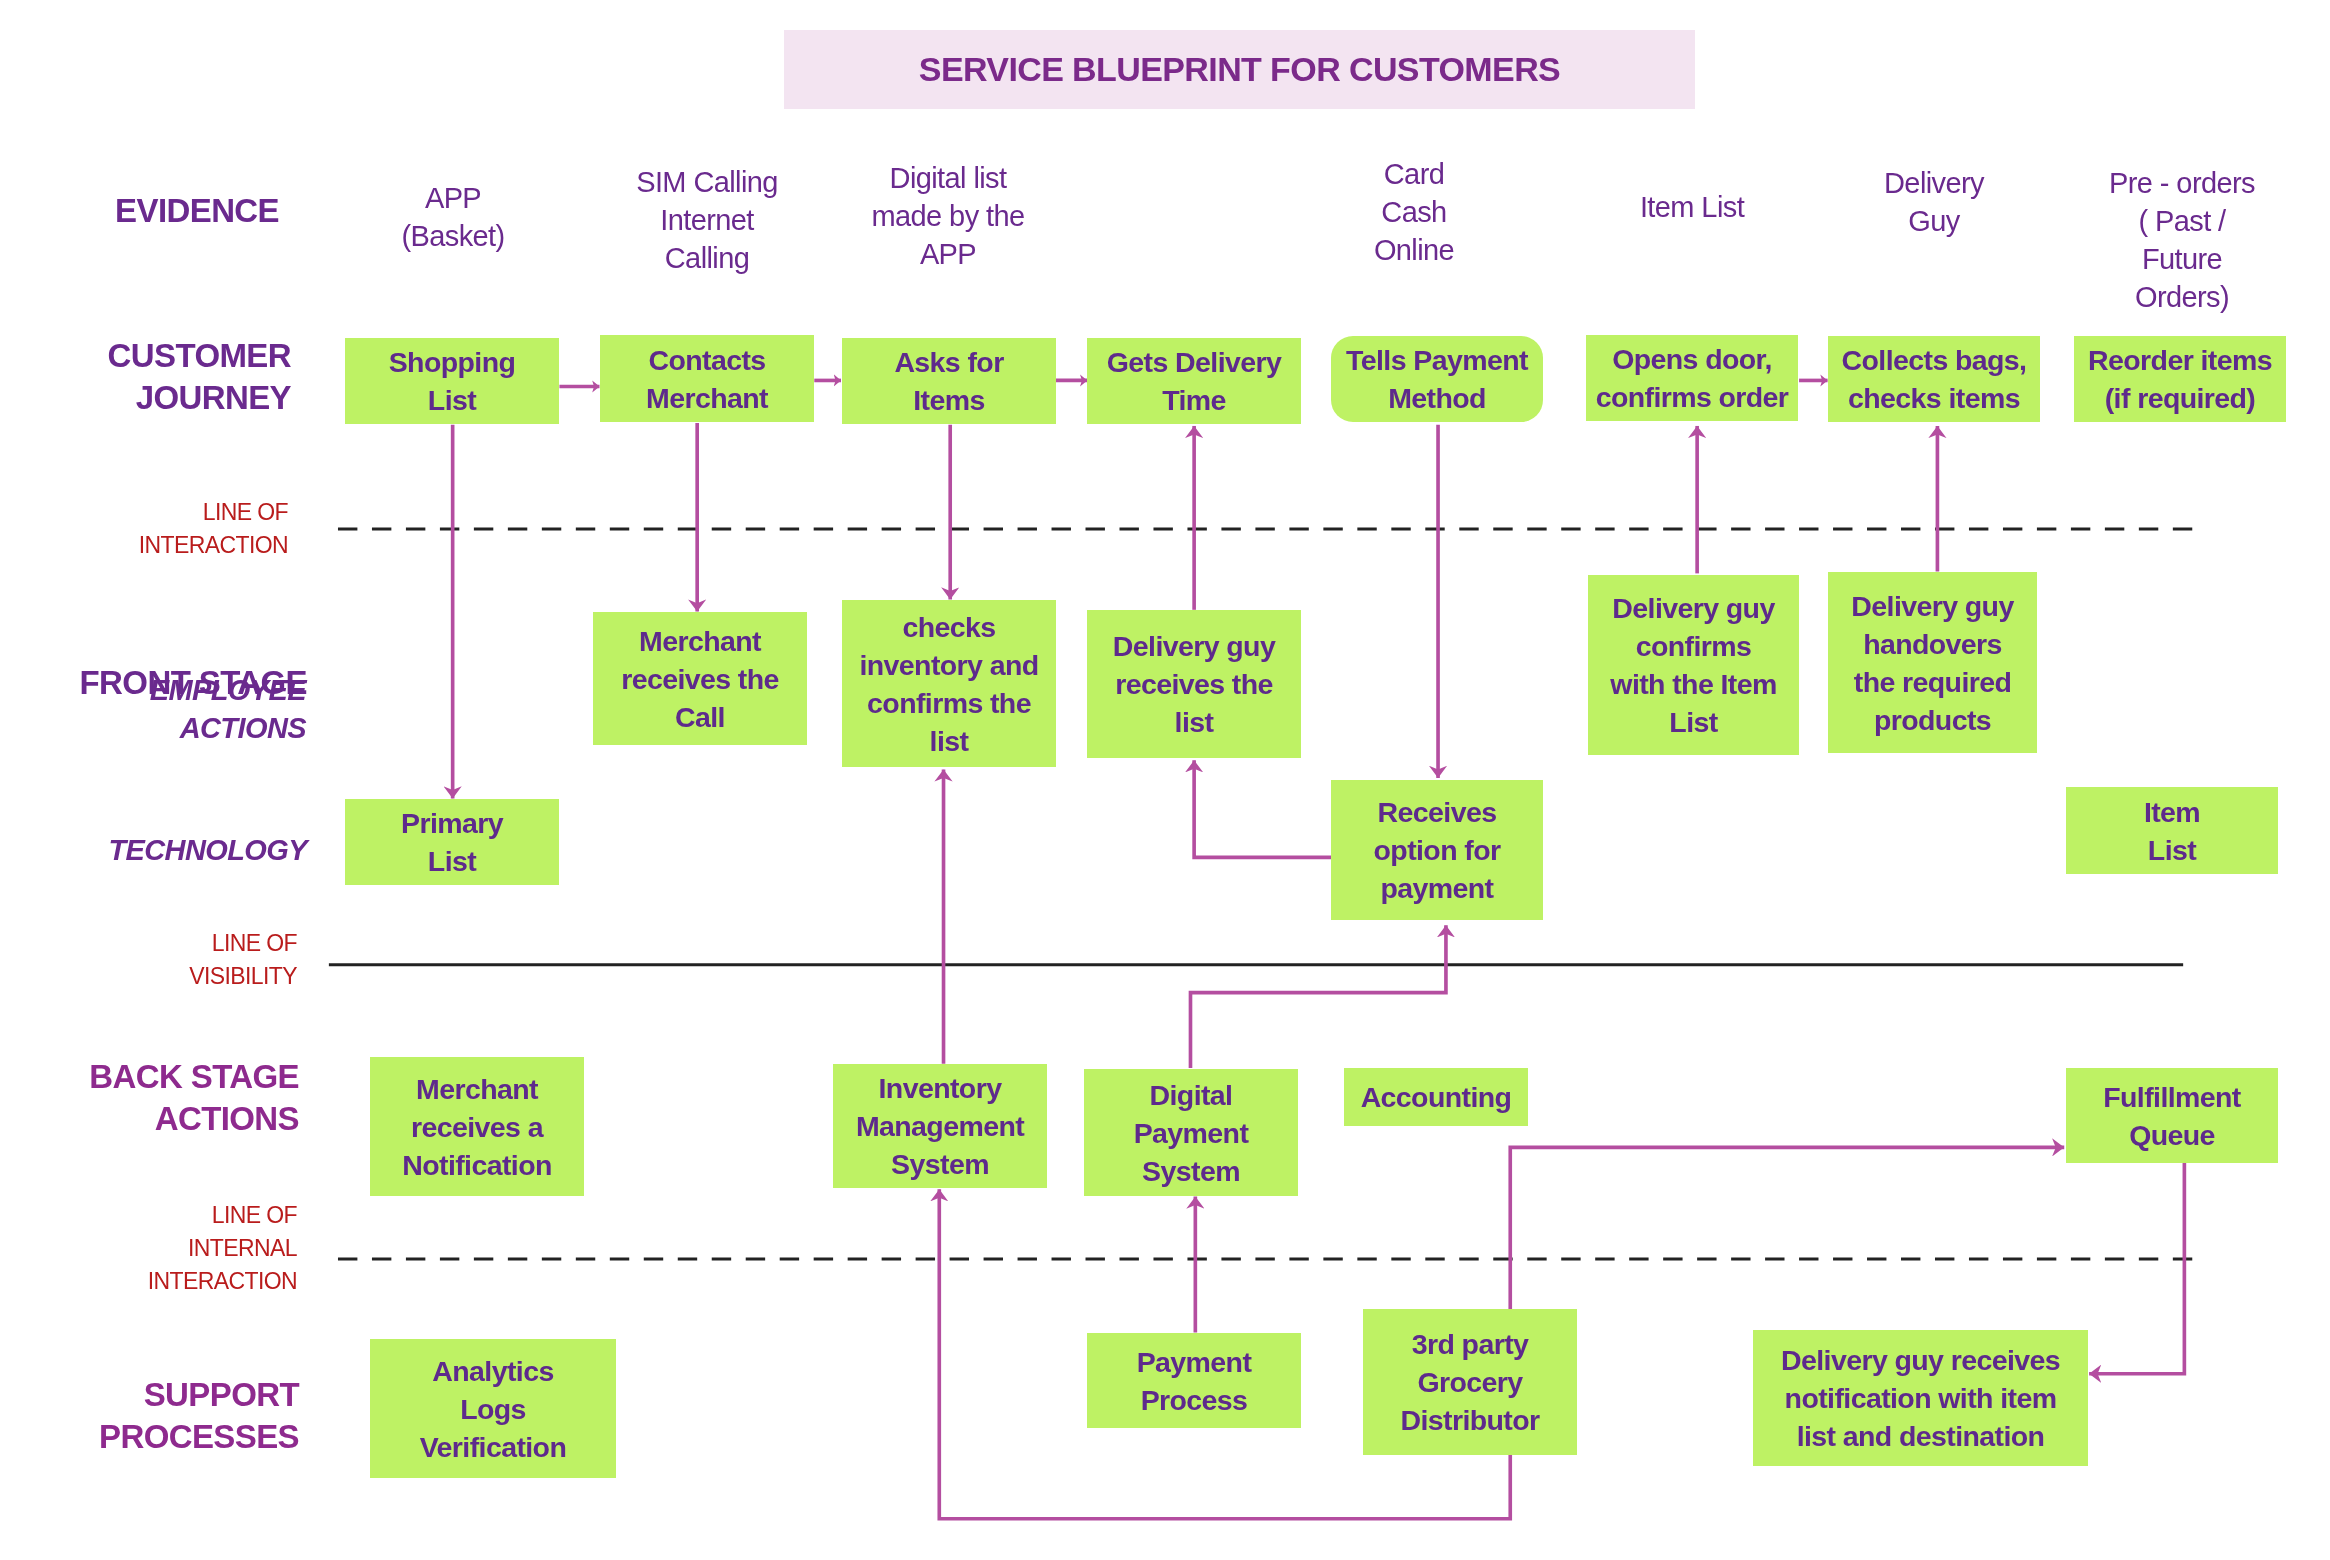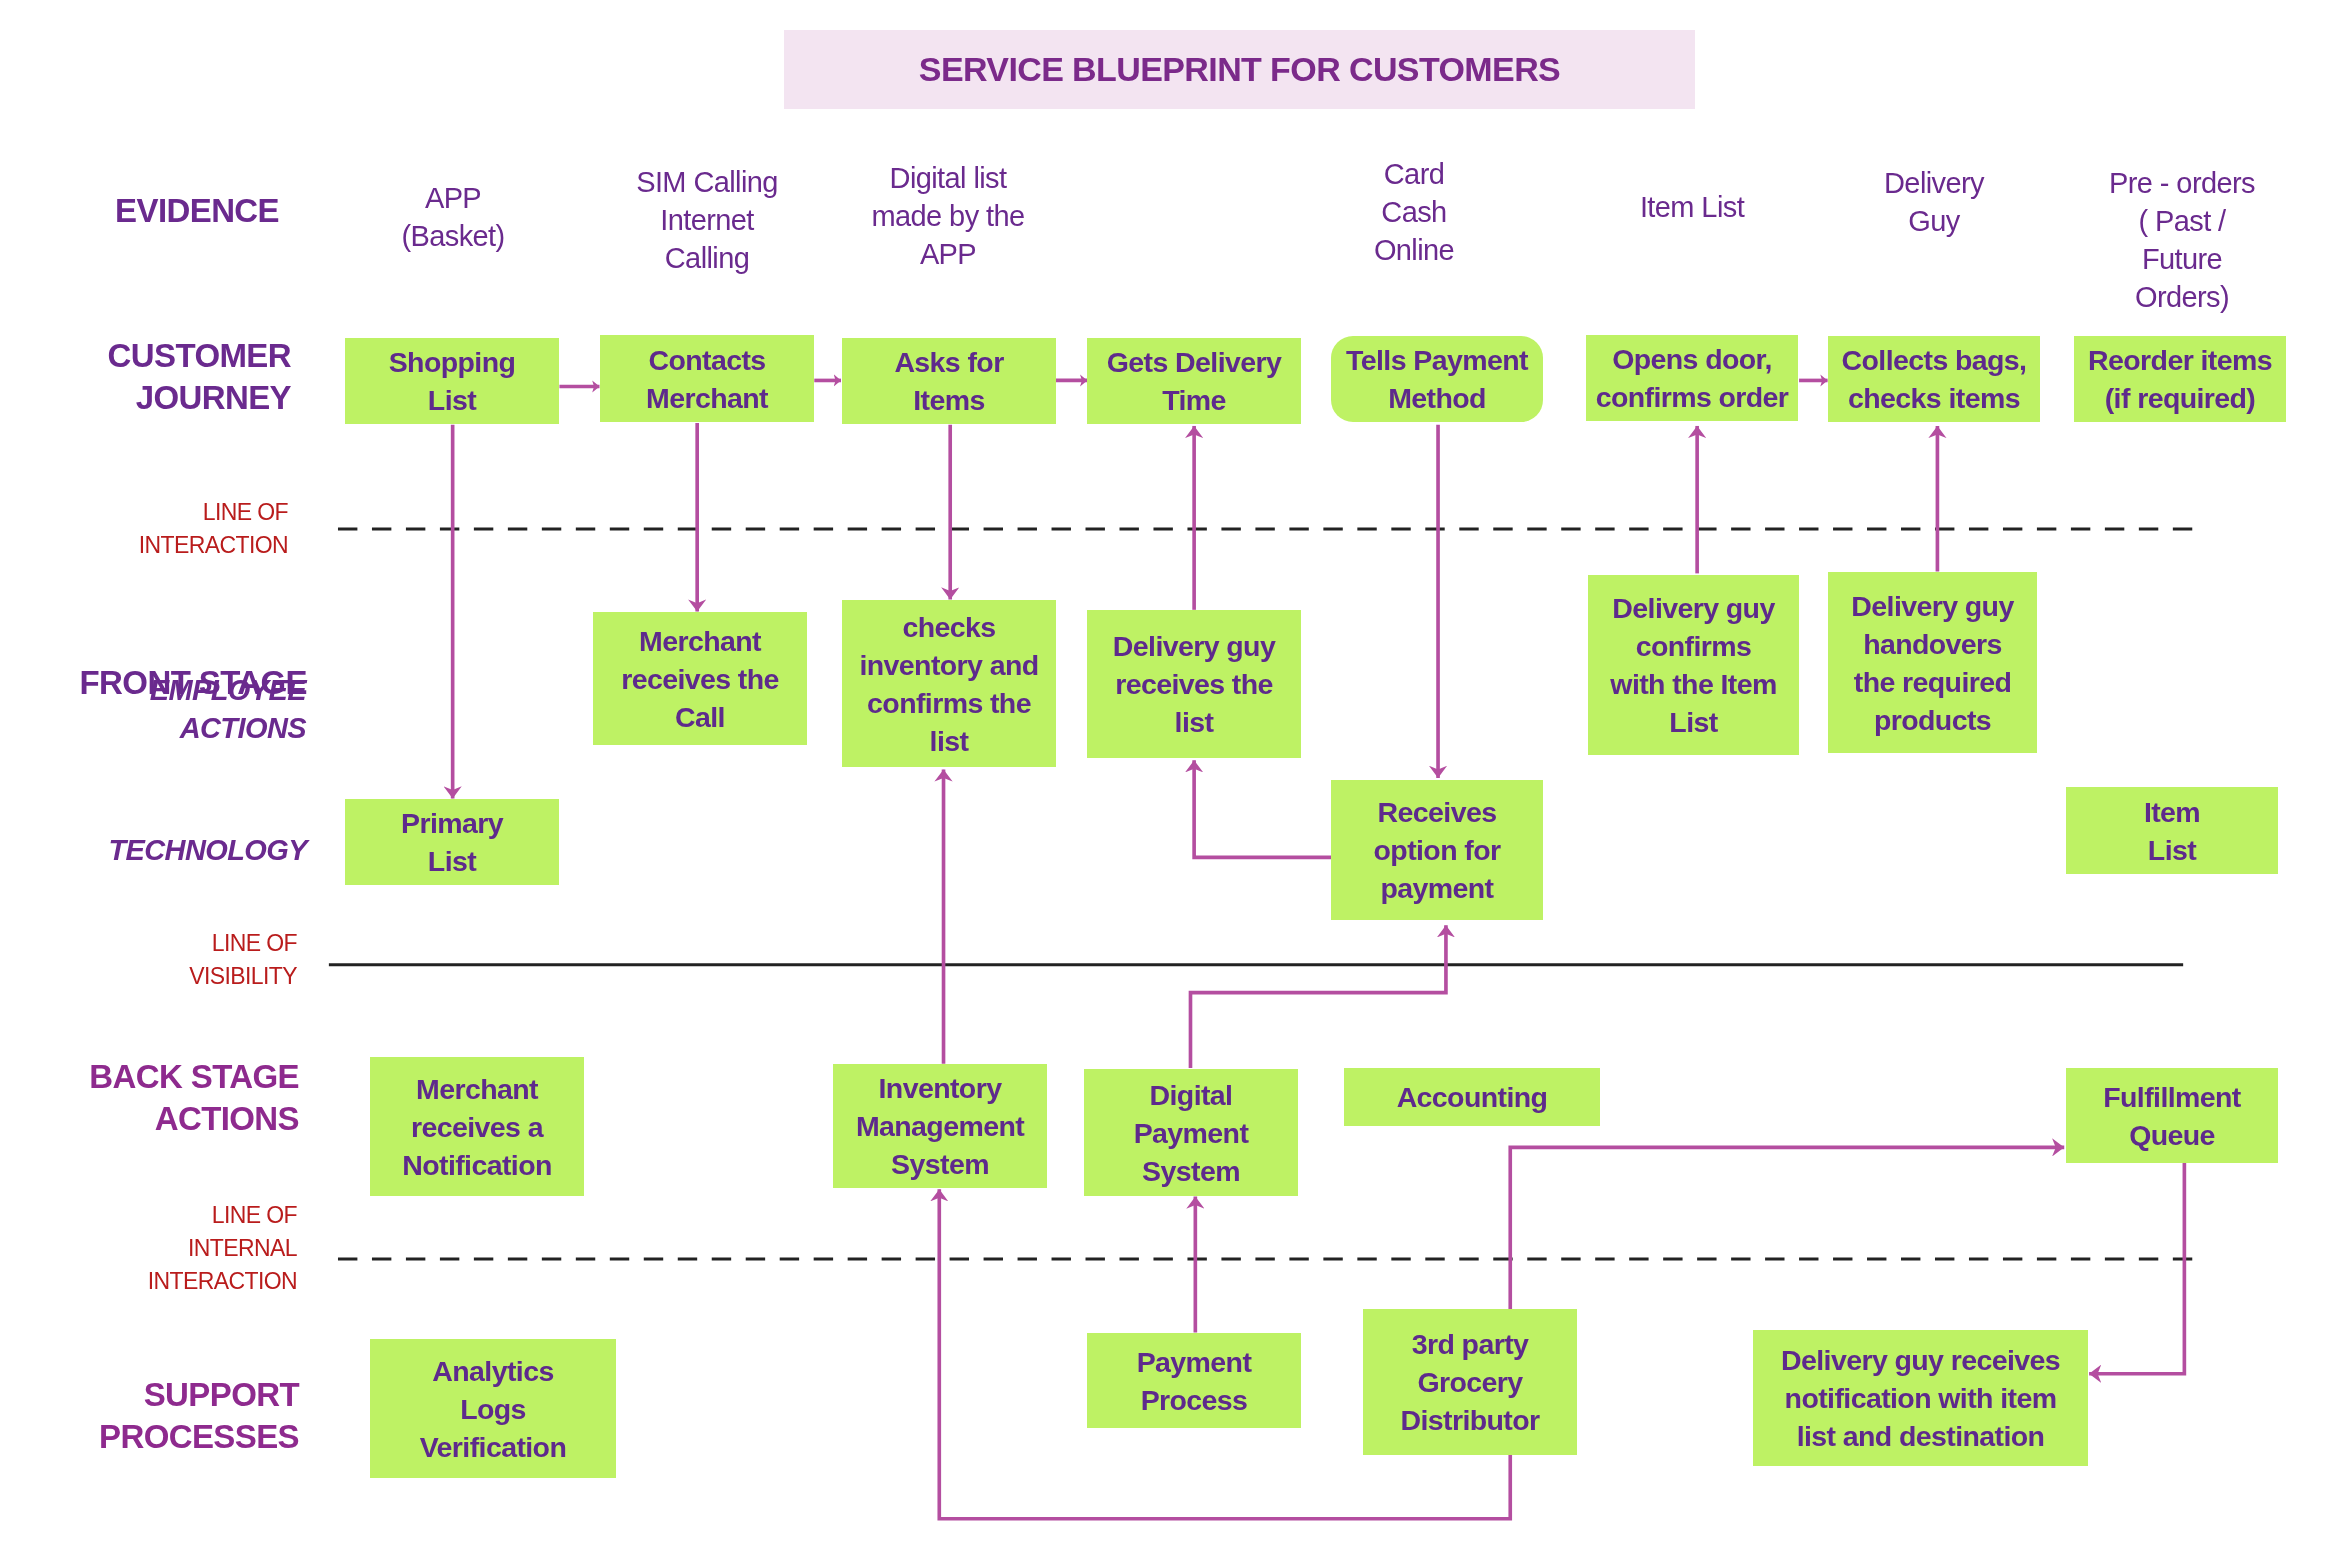--- a/index.html
+++ b/index.html
@@ -202,21 +202,21 @@
 <div class="box" style="left:833px; top:1064px; width:214px; height:124px;">
     <span>Inventory
 Management
 System</span>
   </div>
 <div class="box" style="left:1084px; top:1069px; width:214px; height:127px;">
     <span>Digital
 Payment
 System</span>
   </div>
-<div class="box" style="left:1344px; top:1068px; width:256px; height:58px;">
+<div class="box" style="left:1344px; top:1068px; width:184px; height:58px;">
     <span>Accounting</span>
   </div>
 <div class="box" style="left:2066px; top:1068px; width:212px; height:95px;">
     <span>Fulfillment
 Queue</span>
   </div>
 
 <div class="box" style="left:370px; top:1339px; width:246px; height:139px;">
     <span>Analytics
 Logs

